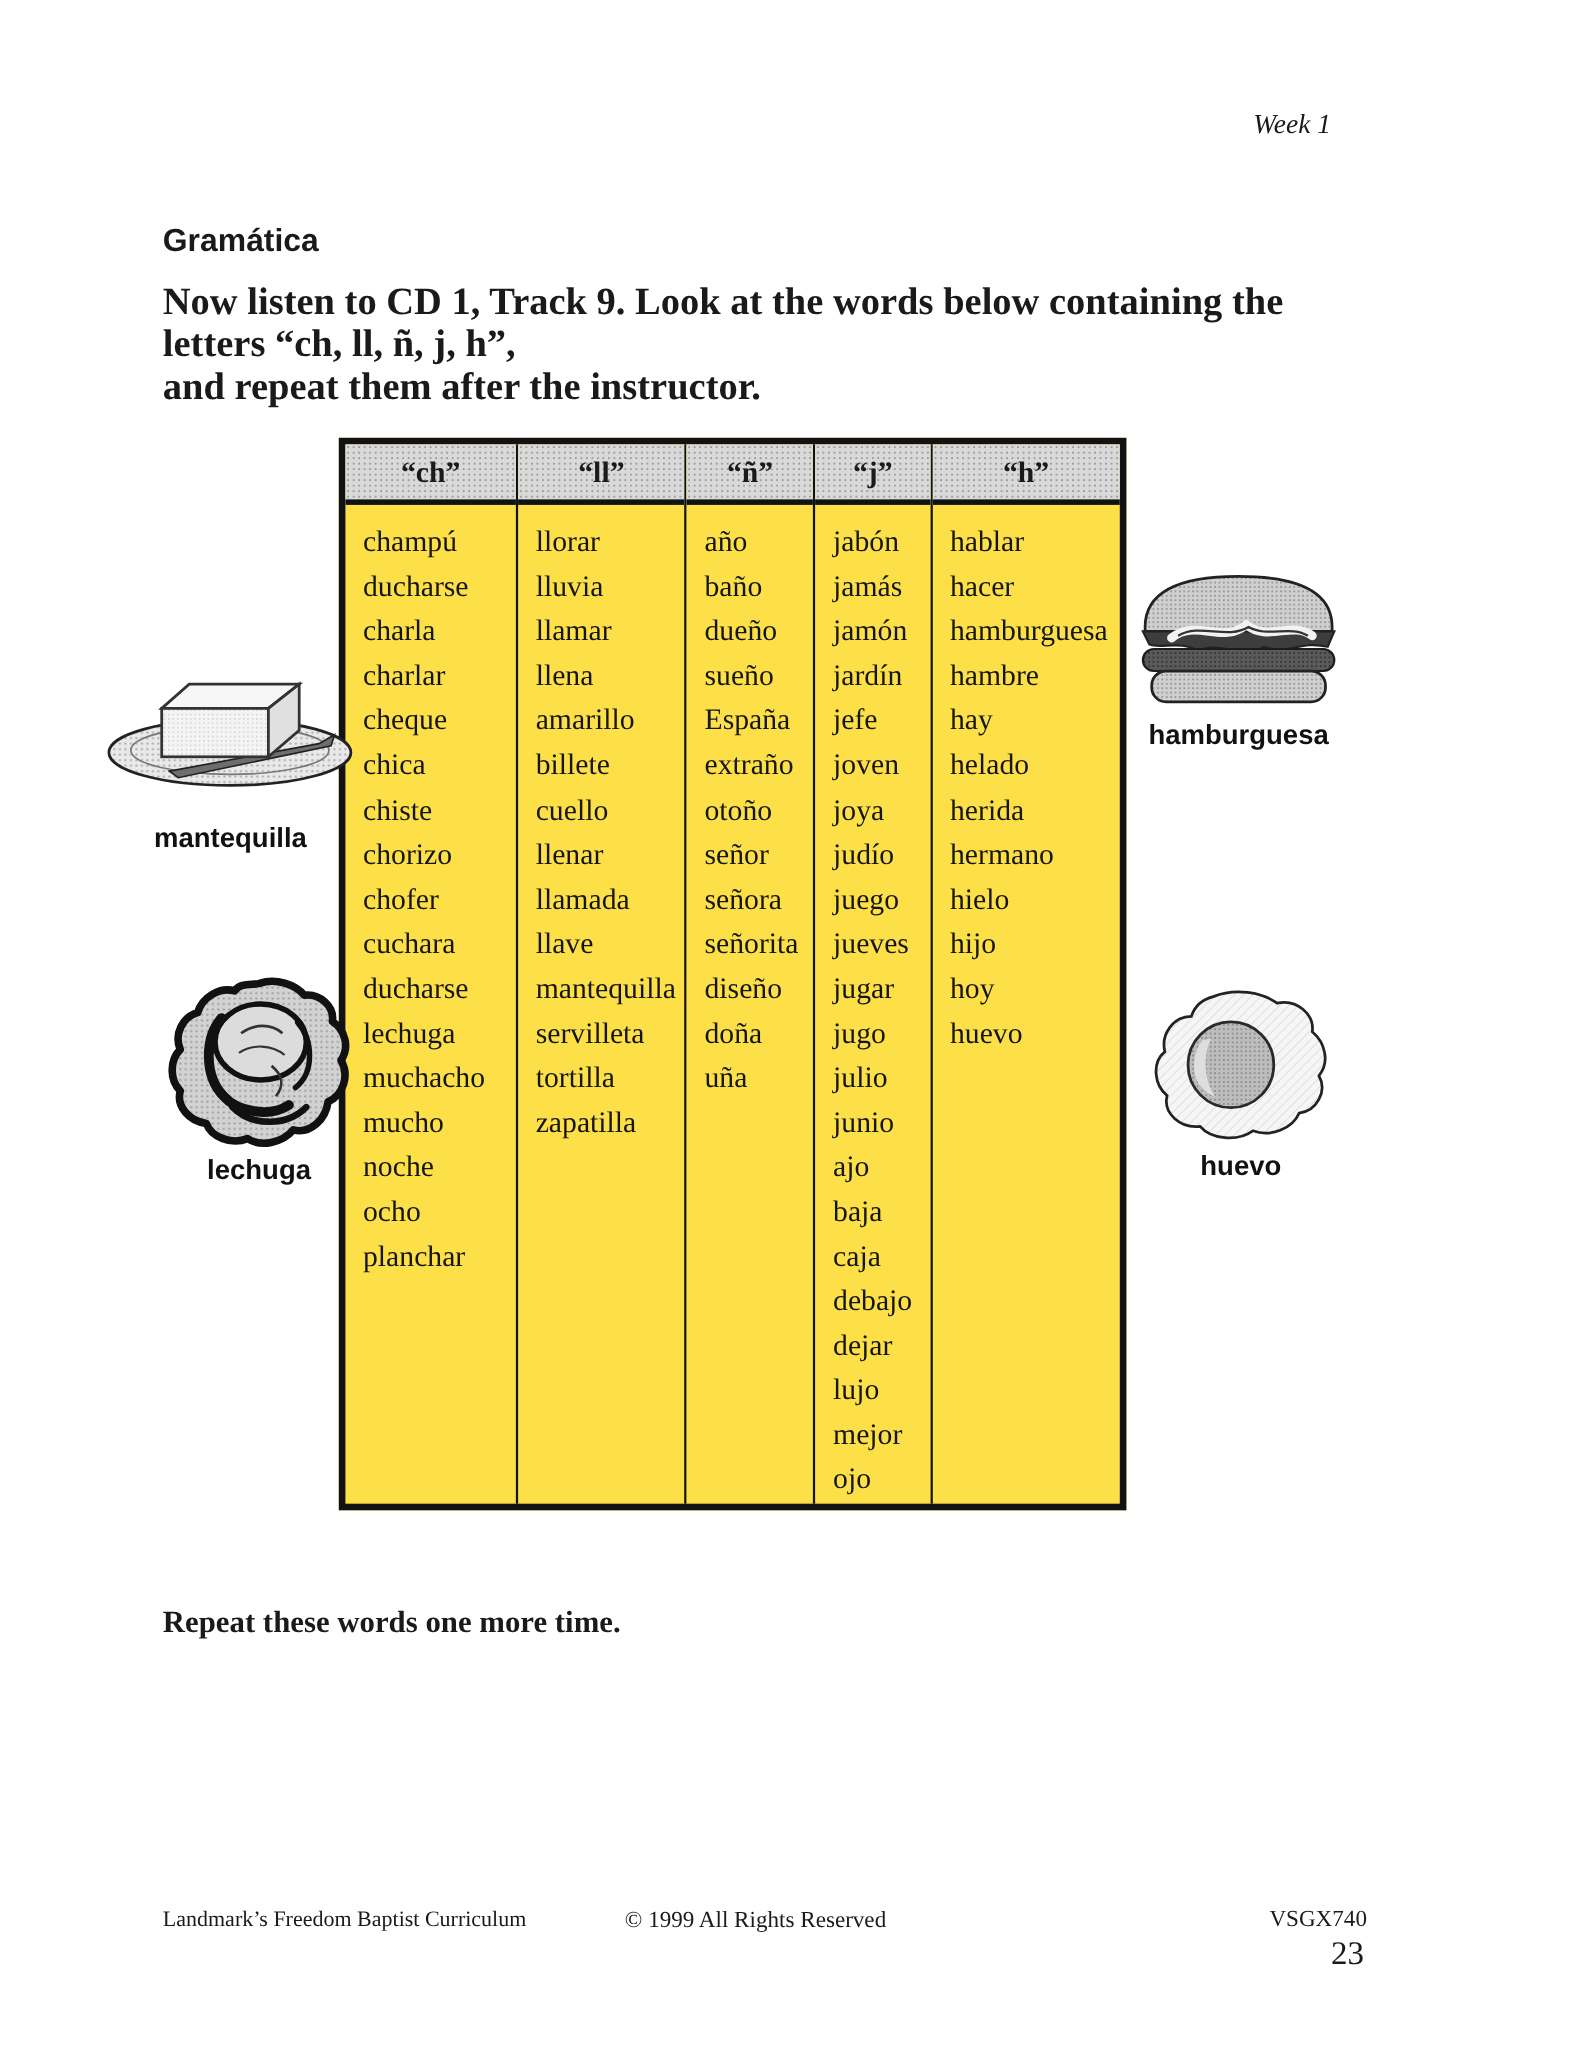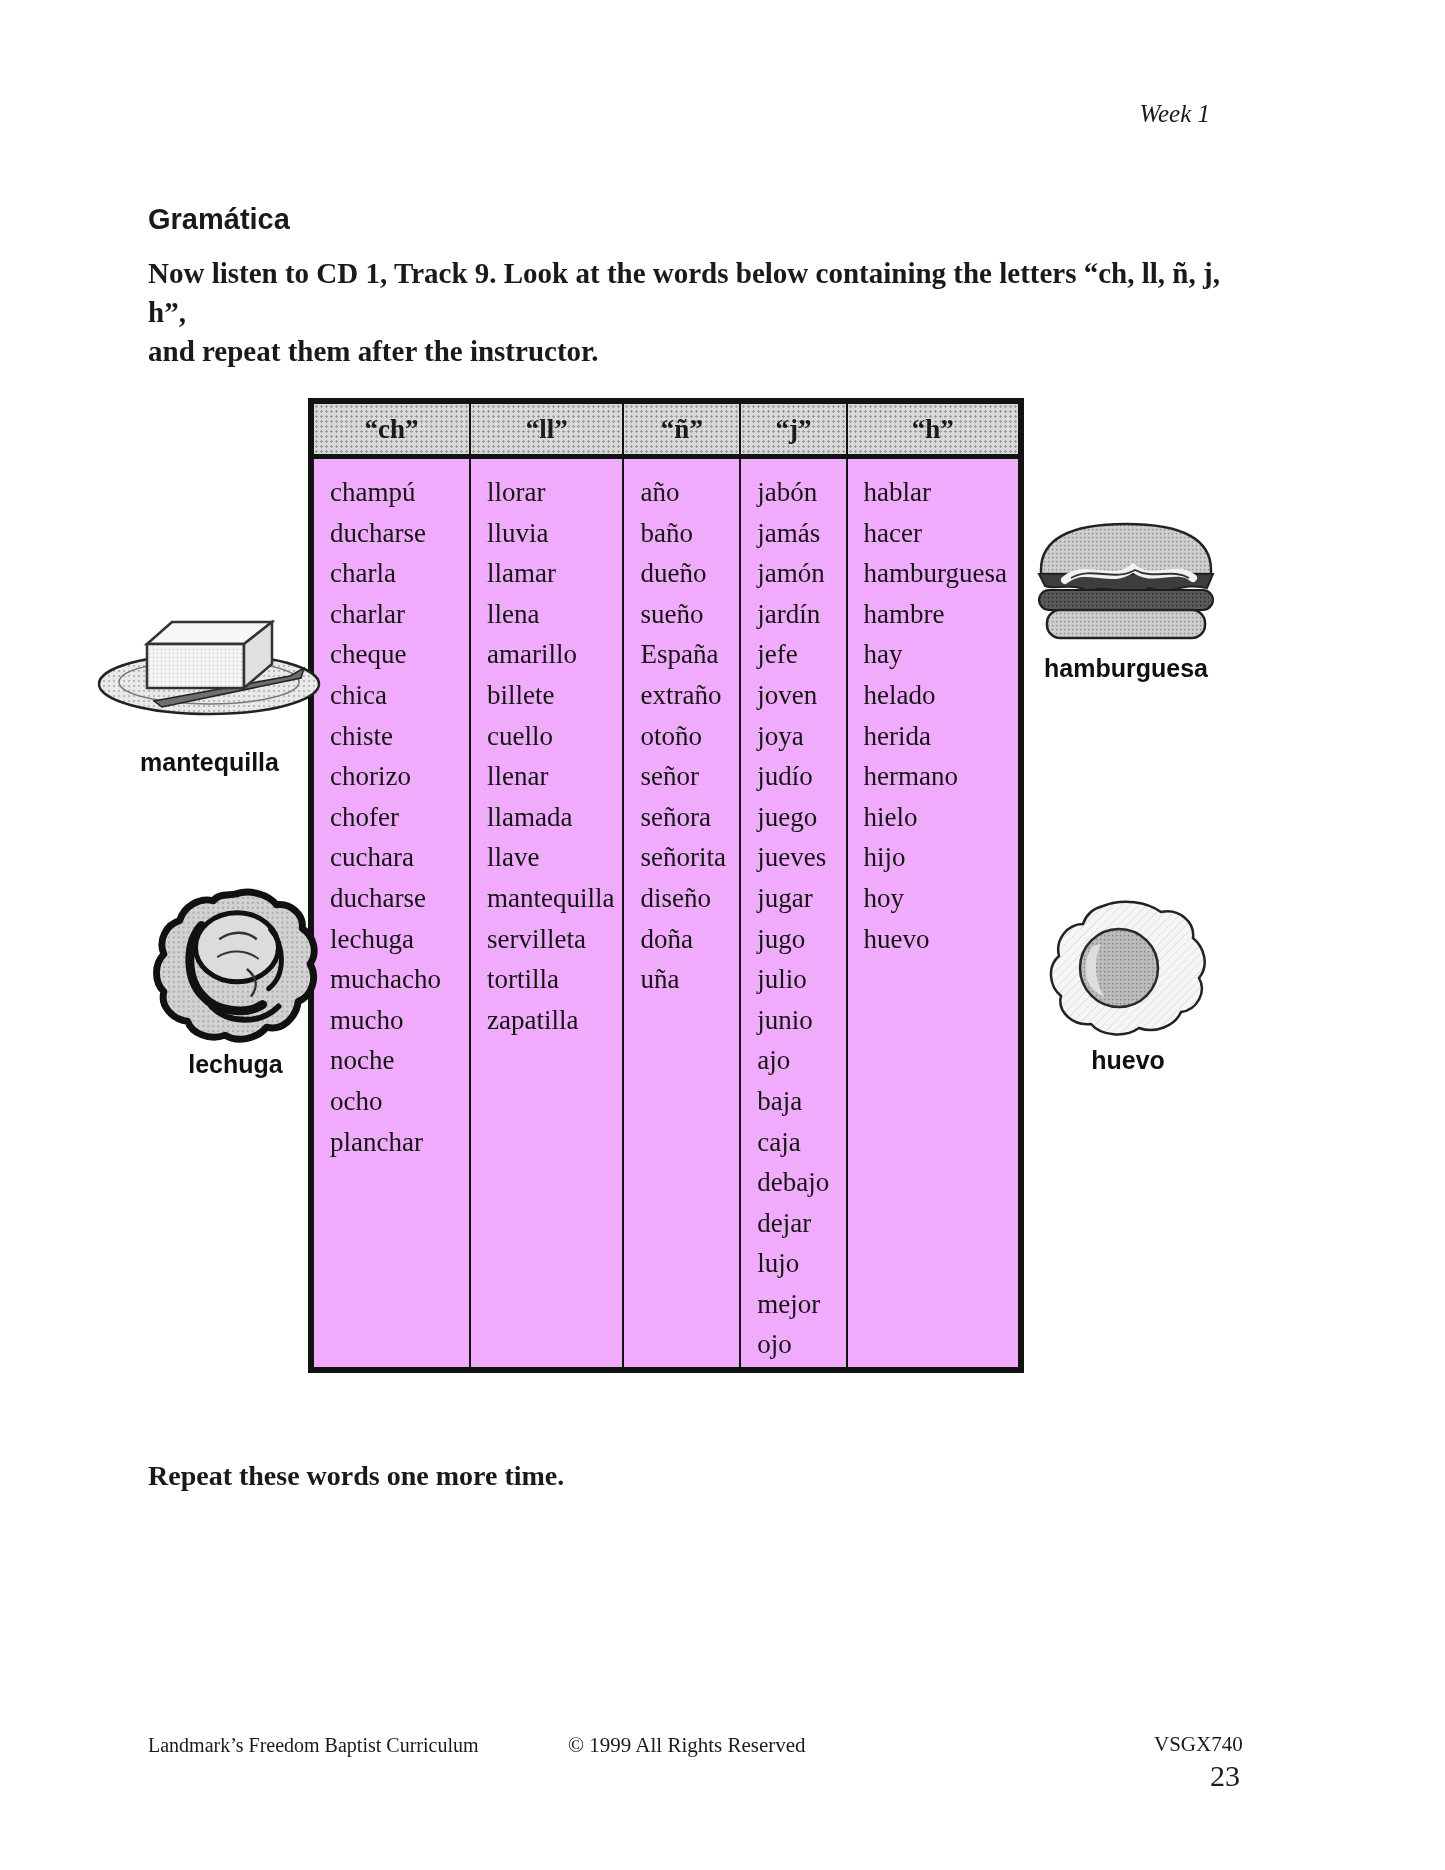--- a/index.html
+++ b/index.html
@@ -14,28 +14,28 @@
     font-family:"Liberation Serif", serif;
   }
   .title {
     position:absolute; left:148px; top:203px;
     font-family:"Liberation Sans", sans-serif; font-weight:bold;
     font-size:29px; 
     text-decoration-thickness:2.5px; text-underline-offset:4px;
   }
   .instruction {
     position:absolute; left:148px; top:254px; width:1090px;
-    font-weight:bold; font-size:29px; line-height:39px;
+    font-weight:bold; font-size:35px; line-height:39px;
     font-family:"Liberation Serif", serif;
   }
   
   .gtable {
     position:absolute; left:308px; top:398px; width:716px; height:975px;
     box-sizing:border-box; border:6px solid #121212;
-    display:flex; background:#f0abfc;
+    display:flex; background:#fde047;
   }
   .gcol {
     box-sizing:border-box; border-right:2px solid #121212;
     display:flex; flex-direction:column;
   }
   .gcol:last-child { border-right:none; }
   .gcol-header {
     height:50px; flex:0 0 50px; box-sizing:content-box;
     border-bottom:5px solid #121212;
     background-color:#d9d9d9;

